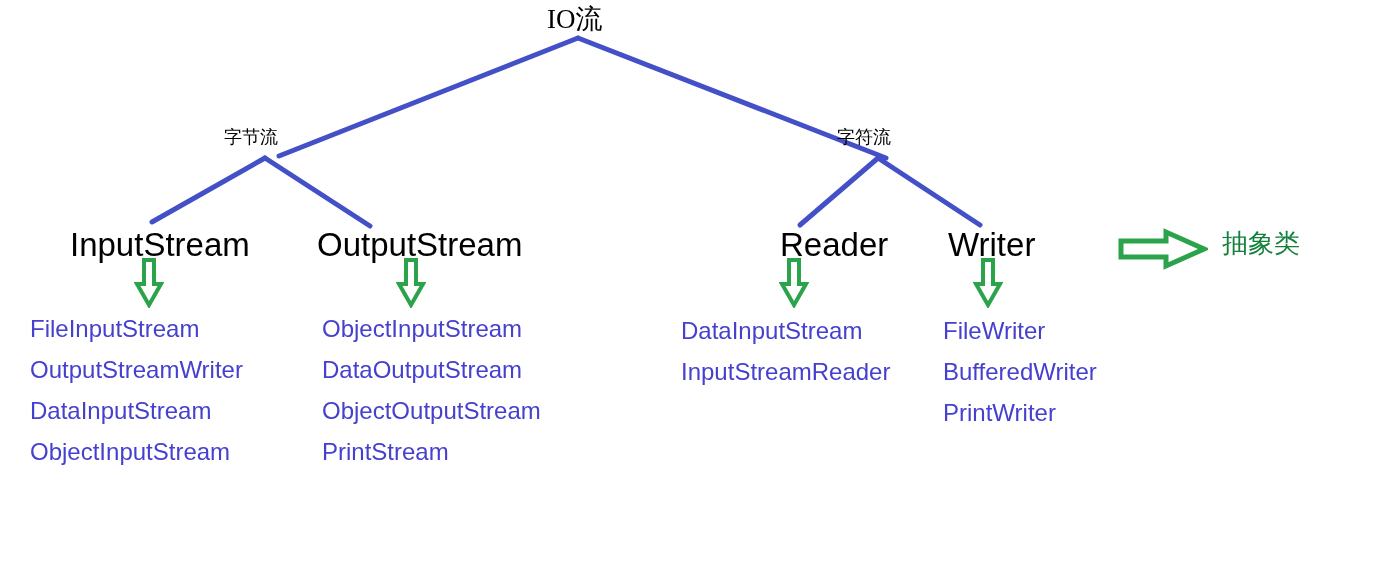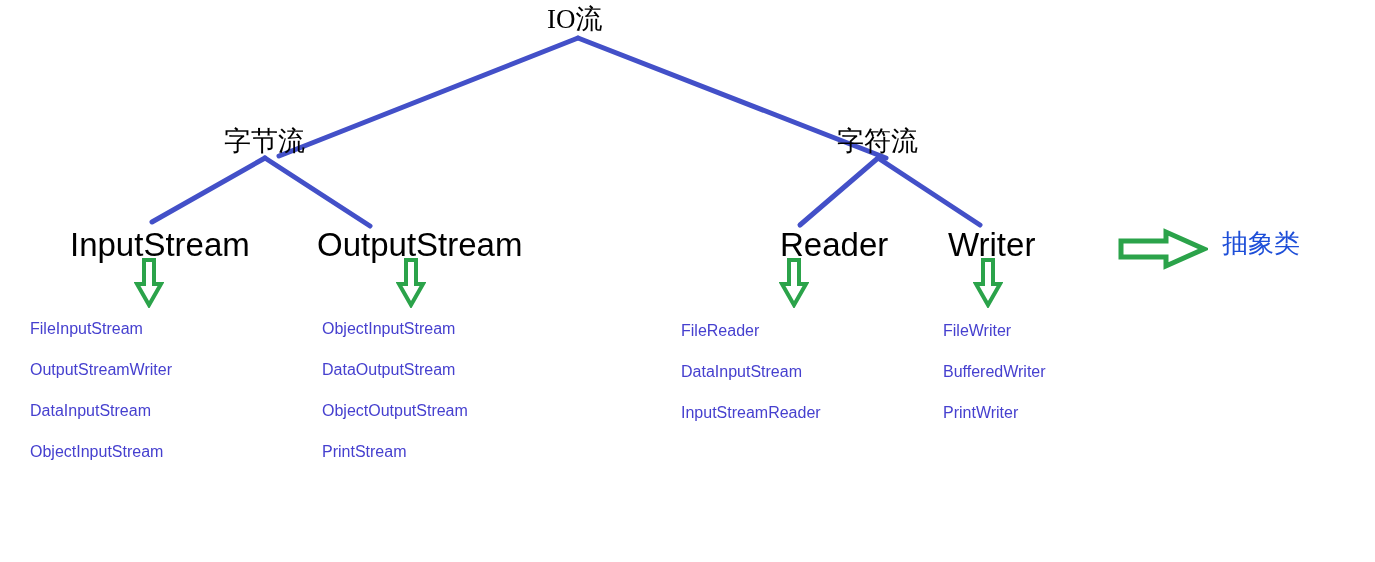--- a/index.html
+++ b/index.html
@@ -21,40 +21,40 @@
     position: absolute;
     color: #000000;
     white-space: nowrap;
     line-height: 1;
   }
   .root-label {
     font-size: 27px;
     font-family: "Liberation Serif", serif;
   }
   .lvl2-label {
-    font-size: 27px;
+    font-size: 18px;
     font-family: "Liberation Sans", sans-serif;
   }
   .lvl3-label {
     font-size: 33px;
     font-family: "Liberation Sans", sans-serif;
   }
   .leaf-col {
     position: absolute;
     white-space: nowrap;
   }
   .leaf-item {
     color: #4640cf;
-    font-size: 16px;
+    font-size: 24px;
     line-height: 41px;
     white-space: nowrap;
   }
   .legend-text {
     position: absolute;
-    color: #1d4ed8;
+    color: #15803d;
     font-size: 26px;
     white-space: nowrap;
     line-height: 1;
   }
   svg.edges, svg.arrow {
     position: absolute;
     top: 0;
     left: 0;
     overflow: visible;
   }
@@ -112,21 +112,20 @@
   </div>
 
   <div class="leaf-col" style="left:322px; top:308px;">
     <div class="leaf-item">ObjectInputStream</div>
     <div class="leaf-item">DataOutputStream</div>
     <div class="leaf-item">ObjectOutputStream</div>
     <div class="leaf-item">PrintStream</div>
   </div>
 
   <div class="leaf-col" style="left:681px; top:310px;">
-    <div class="leaf-item">FileReader</div>
     <div class="leaf-item">DataInputStream</div>
     <div class="leaf-item">InputStreamReader</div>
   </div>
 
   <div class="leaf-col" style="left:943px; top:310px;">
     <div class="leaf-item">FileWriter</div>
     <div class="leaf-item">BufferedWriter</div>
     <div class="leaf-item">PrintWriter</div>
   </div>
 

